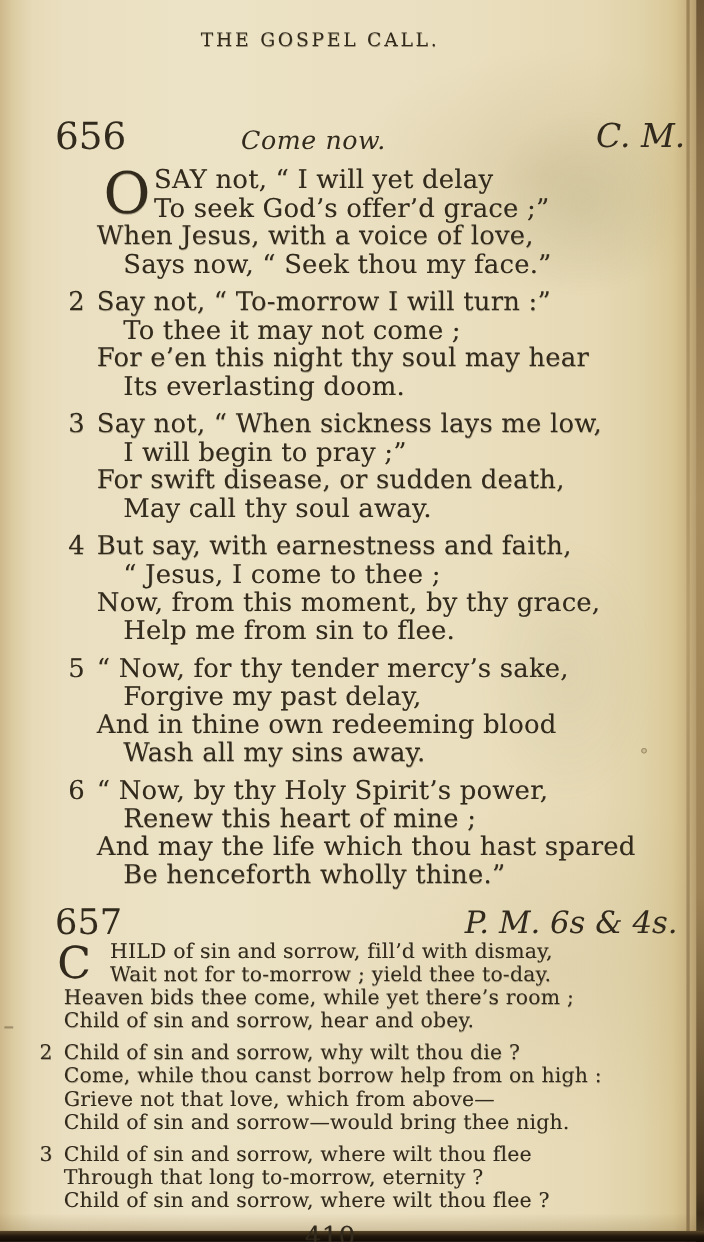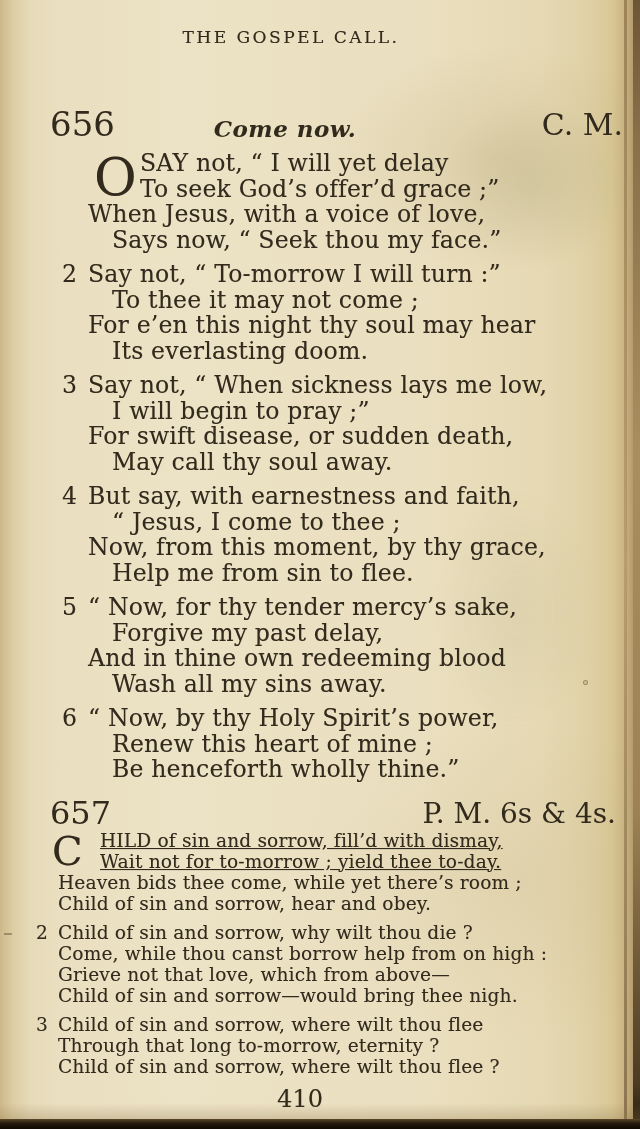--- a/index.html
+++ b/index.html
@@ -65,44 +65,44 @@
     margin-left:30px;
   }
   .content{position:absolute;top:53px;left:0;right:0;margin-top:46px;}
   .hymn-heading{position:relative;}
   .hymn-lg .hymn-heading{height:46px;margin-top:6px;}
   .hymn-sm .hymn-heading{height:38px;margin-top:0px;}
   .hymn-number{position:absolute;left:50px;top:2px;font-size:34px;line-height:34px;}
   .hymn-sm .hymn-number{font-size:32px;top:4px;}
   .hymn-title{
     position:absolute;left:0;right:70px;top:10px;text-align:center;
-    font-size:23px;font-style:italic;font-weight:bold;letter-spacing:.5px;
+    font-size:23px;font-style:italic;font-weight:normal;letter-spacing:.5px;
   }
-  .hymn-meter{position:absolute;right:17px;top:4px;font-size:30px;line-height:32px;}
+  .hymn-meter{position:absolute;right:17px;top:4px;font-size:30px;line-height:32px;font-style:italic;}
   .hymn-sm .hymn-meter{right:24px;font-size:28px;top:6px;}
   .verse{position:relative;}
   .hymn-lg .verse{
     font-size:23.5px;line-height:25.5px;letter-spacing:.2px;
     padding-left:88px;margin-bottom:9px;
     text-shadow:.3px .3px 0 rgba(45,35,18,.32);
   }
   .hymn-sm .verse{
     font-size:18.5px;line-height:21px;letter-spacing:.2px;
     padding-left:58px;margin-bottom:8px;
     text-shadow:.3px .3px 0 rgba(45,35,18,.32);
   }
   .verse-num{position:absolute;left:62px;top:0;}
   .hymn-sm .verse-num{left:36px;}
   .line{white-space:nowrap;}
   .hymn-lg .line.indent{padding-left:24px;}
   .dropcap{position:absolute;font-weight:normal;}
   .hymn-lg .dropcap{left:94px;top:1px;font-size:52px;line-height:50px;}
   .hymn-sm .dropcap{left:52px;top:1px;font-size:40px;line-height:40px;}
   .hymn-lg .line.after-cap{padding-left:52px;}
-  .hymn-sm .line.after-cap{padding-left:42px;text-decoration:underline;}
+  .hymn-sm .line.after-cap{padding-left:42px;}
   .page-number{
     margin-top:2px;text-align:center;font-size:24px;
     position:relative;left:-20px;
     text-shadow:.3px .3px 0 rgba(45,35,18,.32);
   }
 </style>
 </head>
 <body>
 
 <div class="paper"></div>
@@ -156,20 +156,21 @@
         <span class="verse-num">5</span>
         <div class="line">“ Now, for thy tender mercy’s sake,</div>
         <div class="line indent">Forgive my past delay,</div>
         <div class="line">And in thine own redeeming blood</div>
         <div class="line indent">Wash all my sins away.</div>
       </div>
       <div class="verse">
         <span class="verse-num">6</span>
         <div class="line">“ Now, by thy Holy Spirit’s power,</div>
         <div class="line indent">Renew this heart of mine ;</div>
+        <div class="line">And may the life which thou hast spared</div>
         <div class="line indent">Be henceforth wholly thine.”</div>
       </div>
     </section>
     <section class="hymn hymn-sm">
       <div class="hymn-heading">
         <span class="hymn-number">657</span>
         <span class="hymn-meter">P. M. 6s &amp; 4s.</span>
       </div>
       <div class="verse has-cap">
         <span class="dropcap">C</span>

